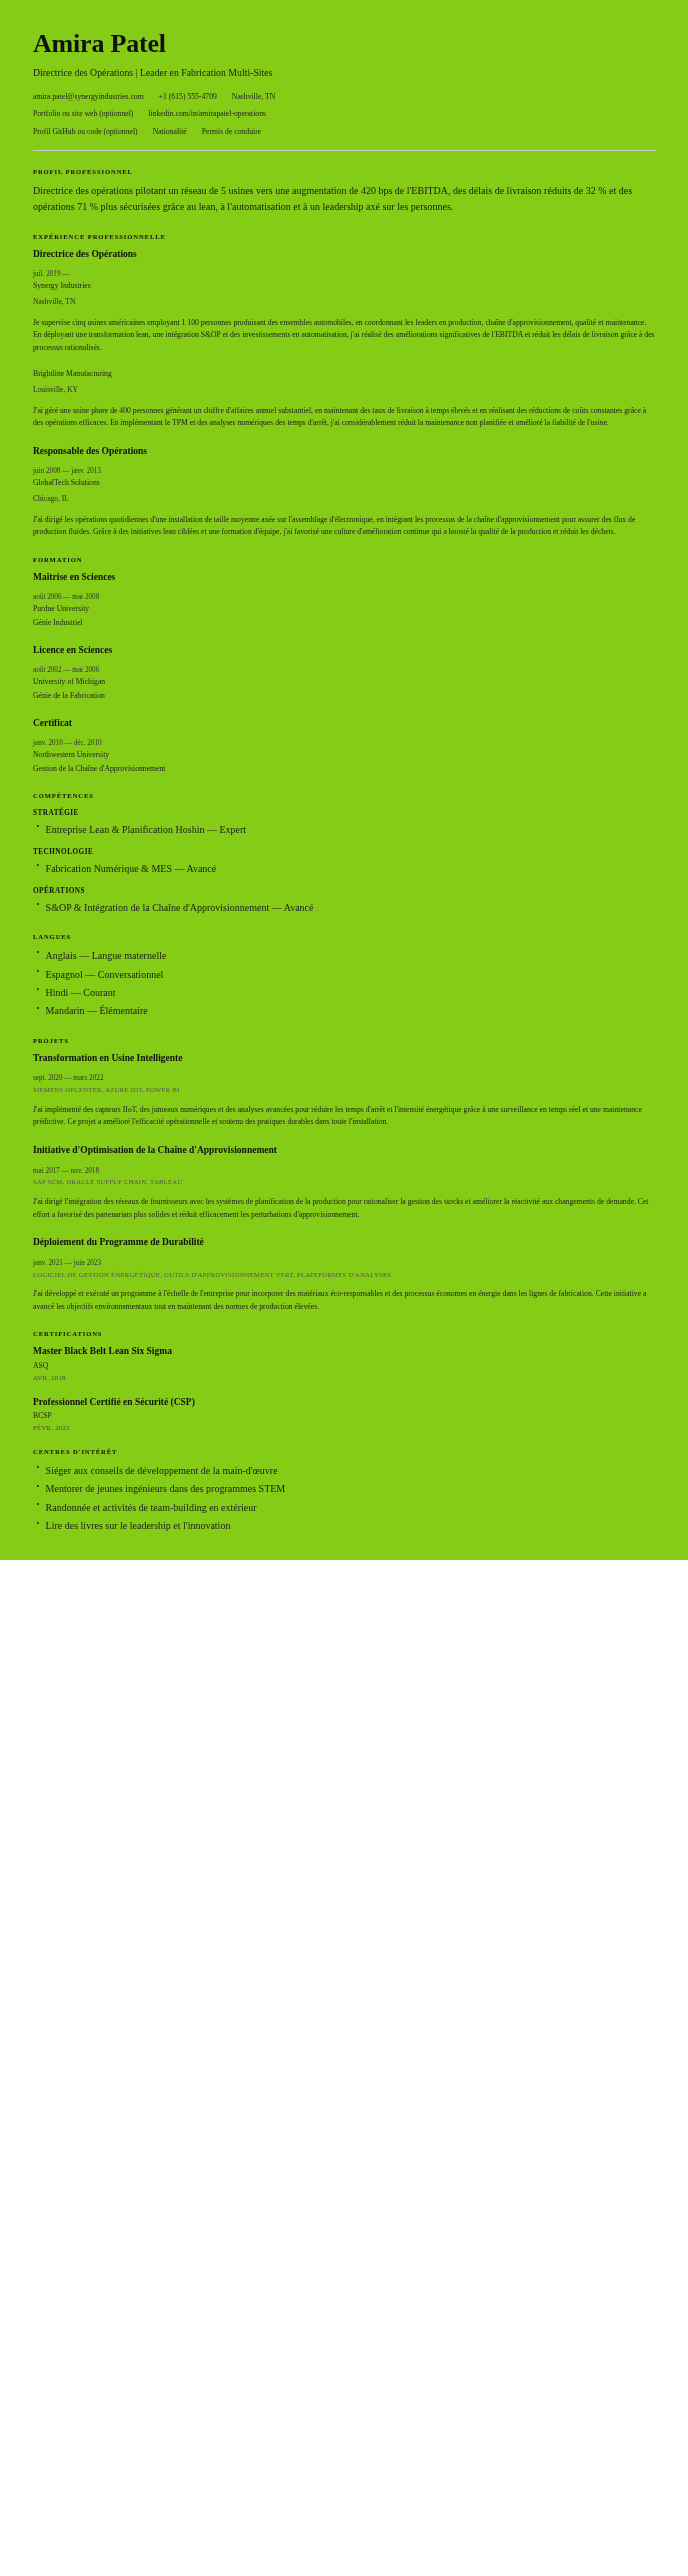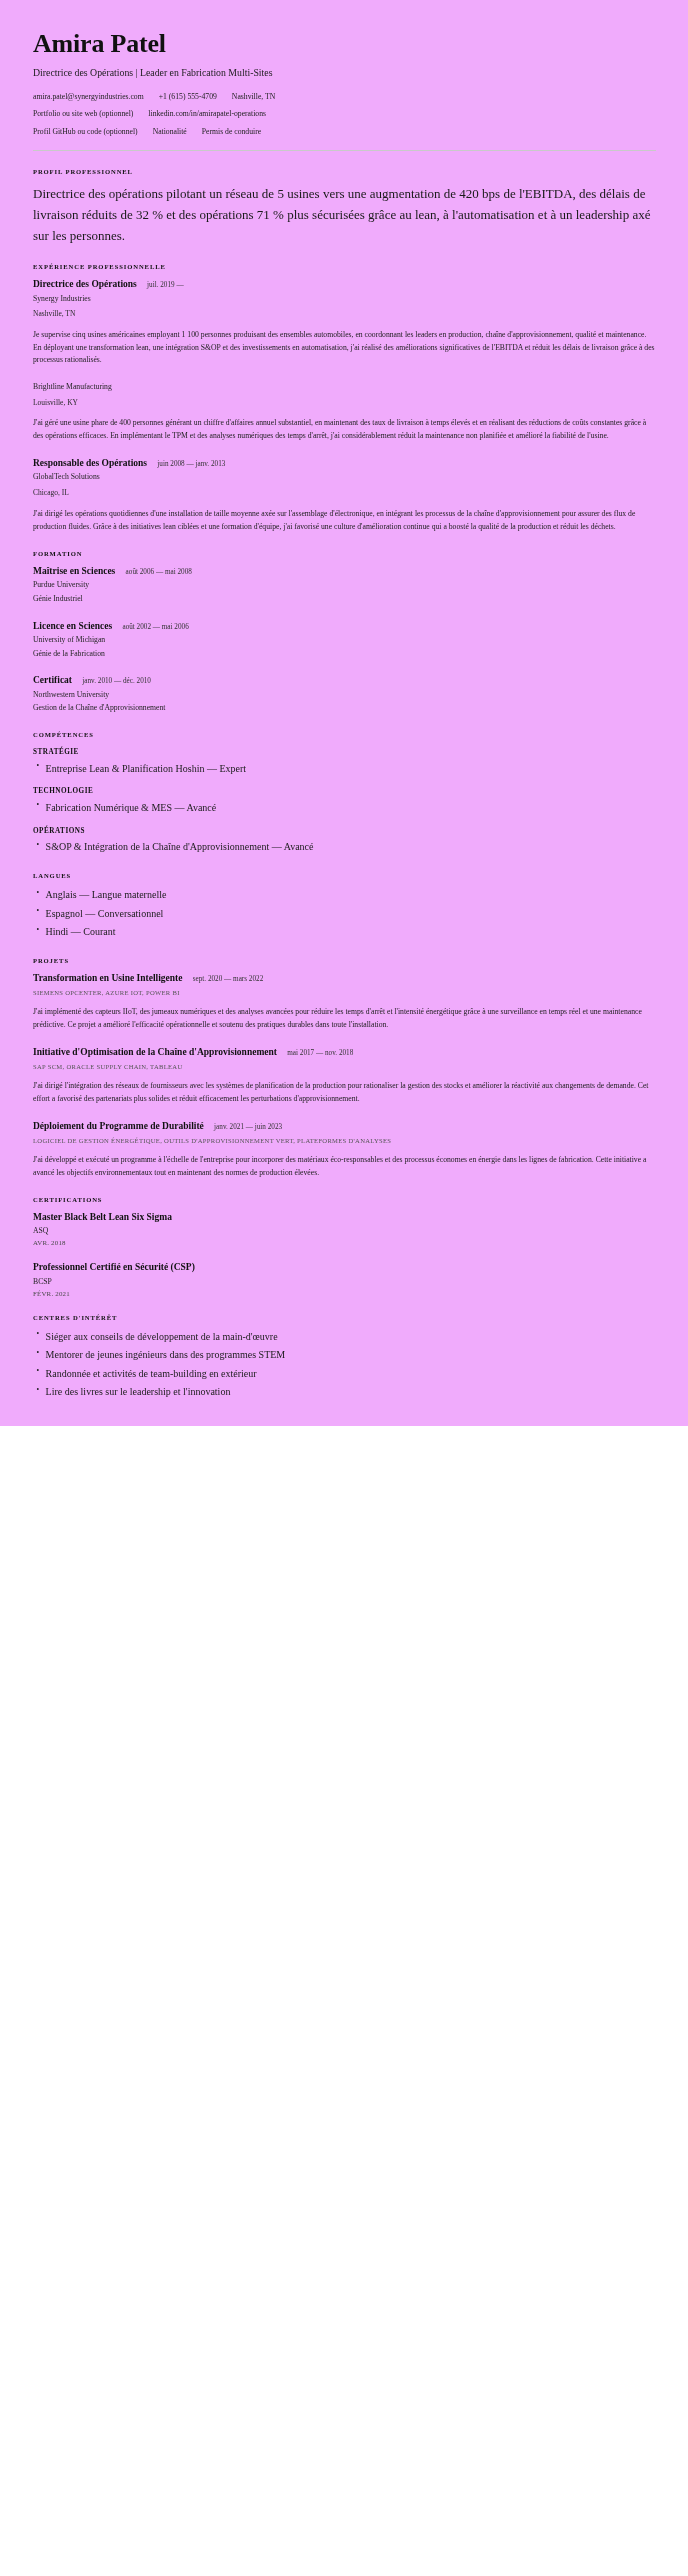--- a/index.html
+++ b/index.html
@@ -11,21 +11,21 @@
   body {
     width: 689px;
     font-family: "Liberation Serif", "DejaVu Serif", serif;
     color: #1a1a1a;
     -webkit-font-smoothing: antialiased;
   }
   .page {
     width: 689px;
     box-sizing: border-box;
     padding: 30px 33px 23px 33px;
-    background: #f0abfc;
+    background: #84cc16;
   }
 
   
   .name {
     font-size: 26px;
     font-weight: bold;
     letter-spacing: -0.2px;
     line-height: 1.06;
     margin: 0 0 8px 0;
     color: #111111;
@@ -66,34 +66,35 @@
   }
   .subsection-title {
     font-size: 7.2px;
     font-weight: bold;
     letter-spacing: 0.5px;
     text-transform: uppercase;
     color: #111111;
     margin: 10.3px 0 4.6px 0;
   }
   .summary {
-    font-size: 13px;
+    font-size: 10px;
     line-height: 1.62;
     color: #1a1a1a;
     margin: 0;
   }
 
   
   .entry { margin-bottom: 15px; }
   .entry:last-child { margin-bottom: 0; }
   .entry-head {
     display: flex;
     align-items: baseline;
     justify-content: flex-start;
     gap: 10.3px;
+    flex-direction: column;
   }
   .entry-title {
     font-size: 9.5px;
     font-weight: bold;
     color: #111111;
     line-height: 1.3;
   }
   .entry-date {
     font-size: 7.2px;
     color: #333333;
@@ -278,20 +279,21 @@
     </div>
 
   </section>
 
   <section class="section">
     <h2 class="section-title">LANGUES</h2>
     <ul class="bullets">
       <li>Anglais — Langue maternelle</li>
       <li>Espagnol — Conversationnel</li>
       <li>Hindi — Courant</li>
+      <li>Mandarin — Élémentaire</li>
     </ul>
   </section>
 
   <section class="section">
     <h2 class="section-title">PROJETS</h2>
 
     <div class="entry">
       <div class="entry-head">
         <div class="entry-title">Transformation en Usine Intelligente</div>
         <div class="entry-date">sept. 2020 — mars 2022</div>

